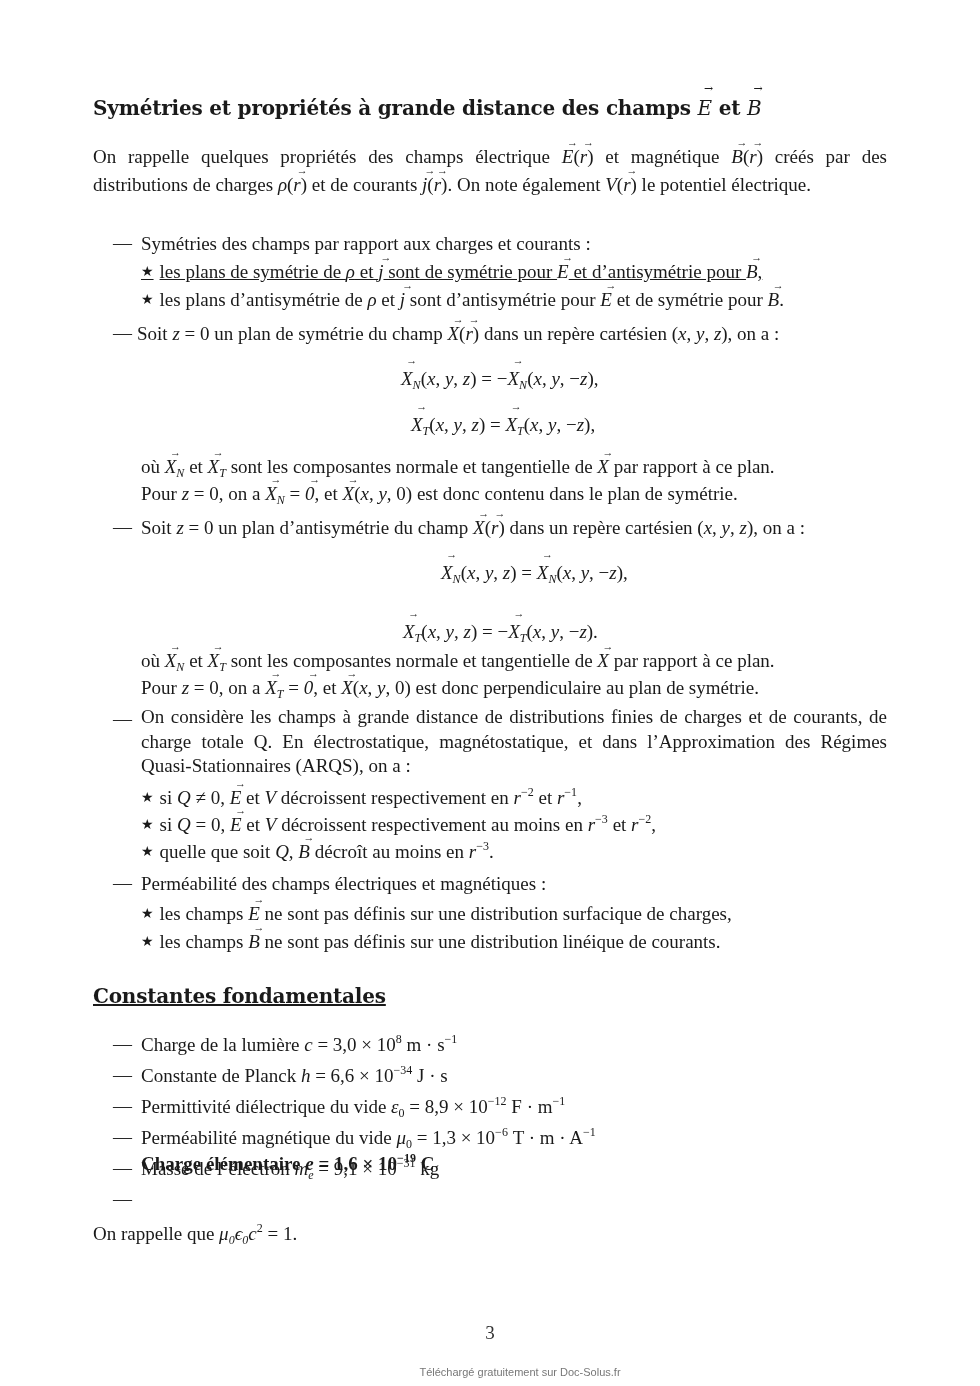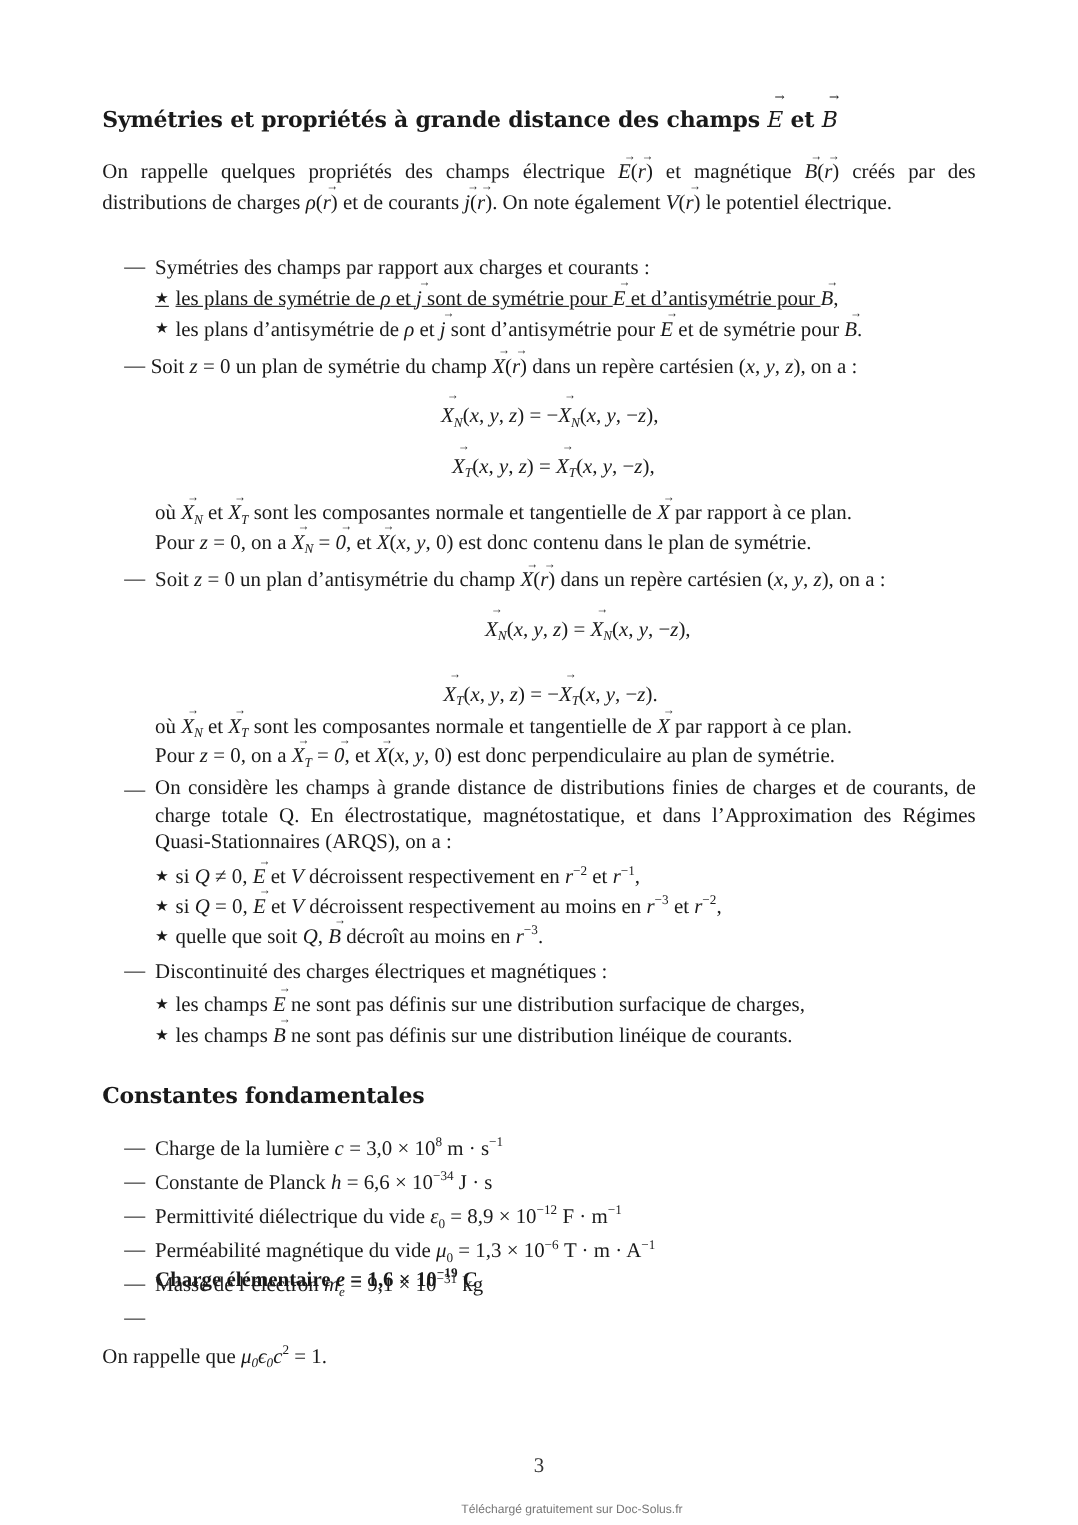--- a/index.html
+++ b/index.html
@@ -94,29 +94,29 @@
     <span class="star">★</span>si <i>Q</i> ≠ 0, <span class="vec">E</span> et <i>V</i> décroissent respectivement en <i>r</i><sup>−2</sup> et <i>r</i><sup>−1</sup>,
   </div>
   <div class="row" style="left:48px; top:811px;">
     <span class="star">★</span>si <i>Q</i> = 0, <span class="vec">E</span> et <i>V</i> décroissent respectivement au moins en <i>r</i><sup>−3</sup> et <i>r</i><sup>−2</sup>,
   </div>
   <div class="row" style="left:48px; top:838px;">
     <span class="star">★</span>quelle que soit <i>Q</i>, <span class="vec">B</span> décroît au moins en <i>r</i><sup>−3</sup>.
   </div>
 
   <div class="dash" style="left:20px; top:872px;">—</div>
-  <div class="row" style="left:48px; top:870px;">Discontinuité des charges électriques et magnétiques :</div>
+  <div class="row" style="left:48px; top:870px;">Perméabilité des champs électriques et magnétiques :</div>
   <div class="row" style="left:48px; top:900px;">
     <span class="star">★</span>les champs <span class="vec">E</span> ne sont pas définis sur une distribution surfacique de charges,
   </div>
   <div class="row" style="left:48px; top:928px;">
     <span class="star">★</span>les champs <span class="vec">B</span> ne sont pas définis sur une distribution linéique de courants.
   </div>
 
-  <h2 style="top:984px;">Constantes fondamentales</h2>
+  <h2 style="top:984px;text-decoration:underline;">Constantes fondamentales</h2>
 
   <div id="constants">
       <div class="dash" style="left: 20px; top: 1033px;">—</div>
       <div class="row" style="left: 48px; top: 1031px;"><span>Charge de la lumière </span><i>c</i><span> = 3,0 × 10<sup>8</sup> m · s<sup>−1</sup></span></div>
       <div class="dash" style="left: 20px; top: 1064px;">—</div>
       <div class="row" style="left: 48px; top: 1062px;"><span>Constante de Planck </span><i>h</i><span> = 6,6 × 10<sup>−34</sup> J · s</span></div>
       <div class="dash" style="left: 20px; top: 1095px;">—</div>
       <div class="row" style="left: 48px; top: 1093px;"><span>Permittivité diélectrique du vide </span><i>ε</i><sub style="font-style: normal;">0</sub><span> = 8,9 × 10<sup>−12</sup> F · m<sup>−1</sup></span></div>
       <div class="dash" style="left: 20px; top: 1126px;">—</div>
       <div class="row" style="left: 48px; top: 1124px;"><span>Perméabilité magnétique du vide </span><i>μ</i><sub style="font-style: normal;">0</sub><span> = 1,3 × 10<sup>−6</sup> T · m · A<sup>−1</sup></span></div>

